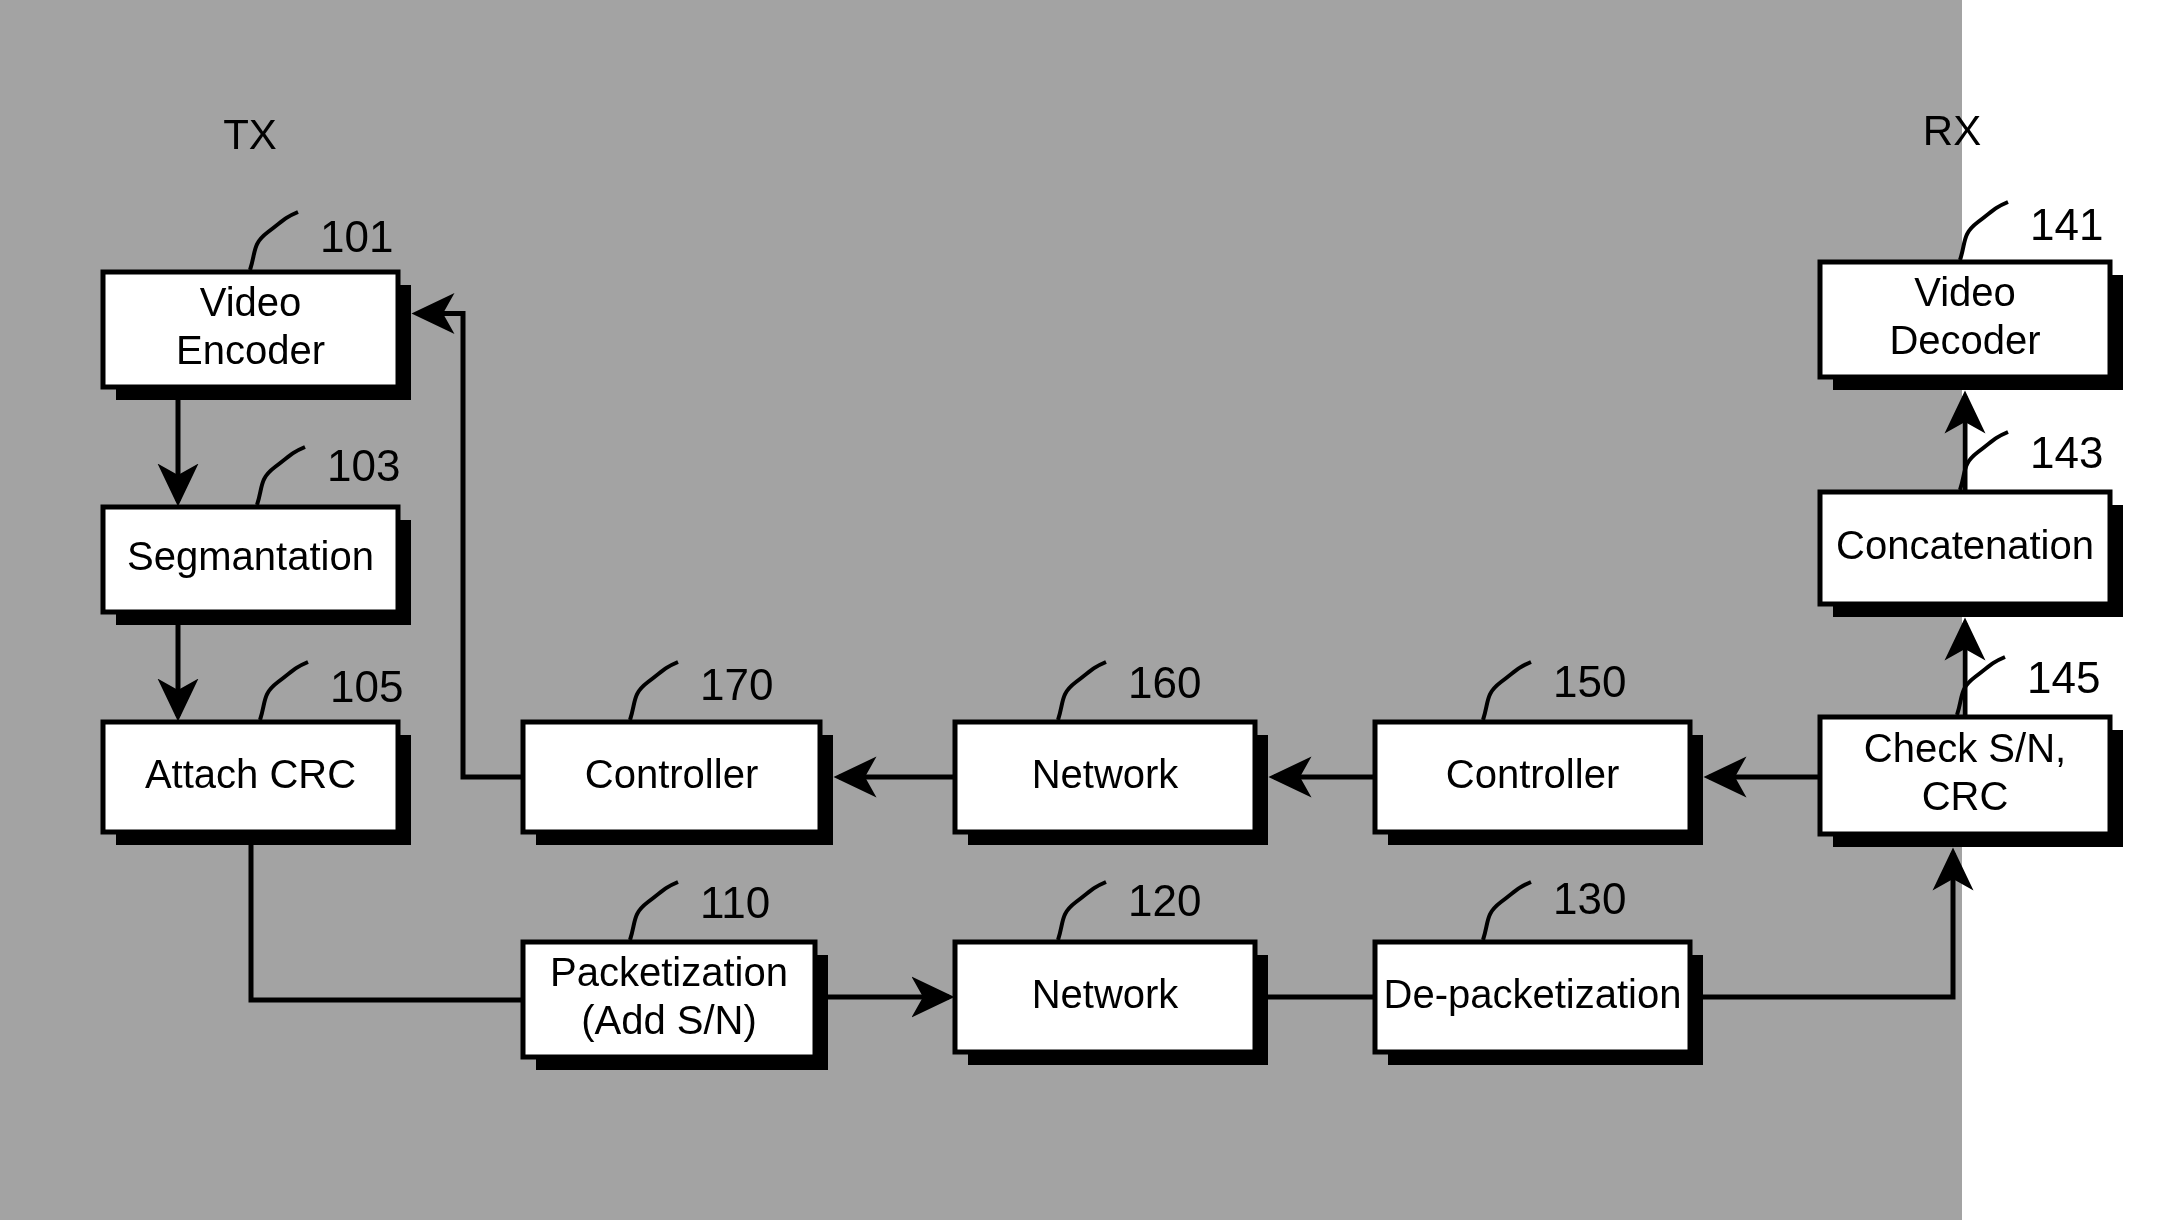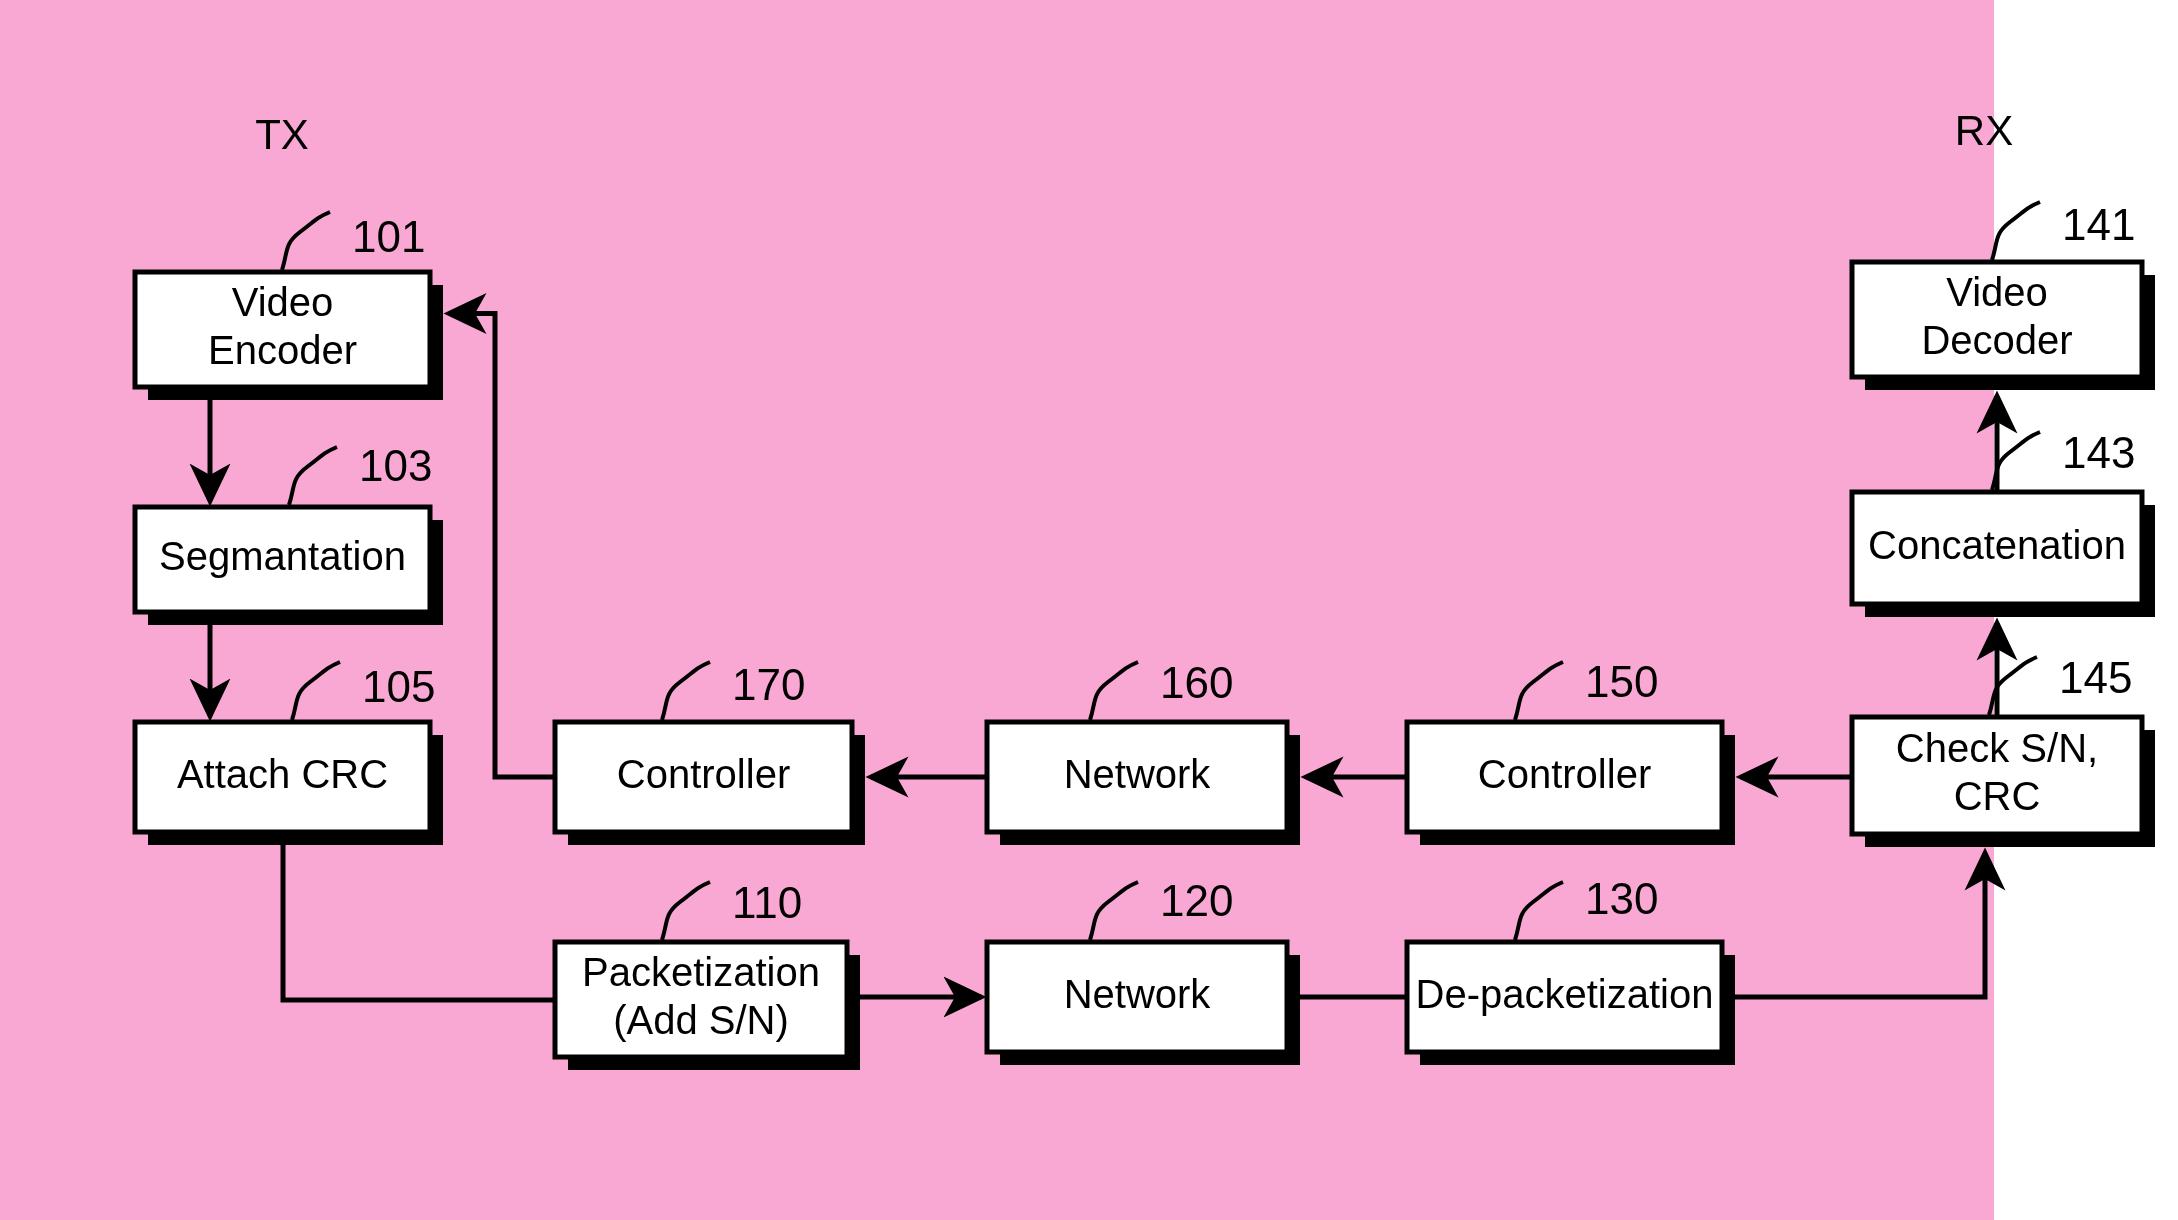--- a/index.html
+++ b/index.html
@@ -10,22 +10,21 @@
   body {
     width: 2178px;
     height: 1220px;
     font-family: "Liberation Sans", sans-serif;
     overflow: hidden;
   }
   #diagram-root {
     position: relative;
     width: 1962px;
     height: 1220px;
-    background: #f9a8d4;
-    padding-left: 32px;
+    background: #a3a3a3;
   }
   svg#figure {
     display: block;
     width: 2178px;
     height: 1220px;
   }
   .box-rect {
     fill: #ffffff;
     stroke: #000000;
     stroke-width: 5;

